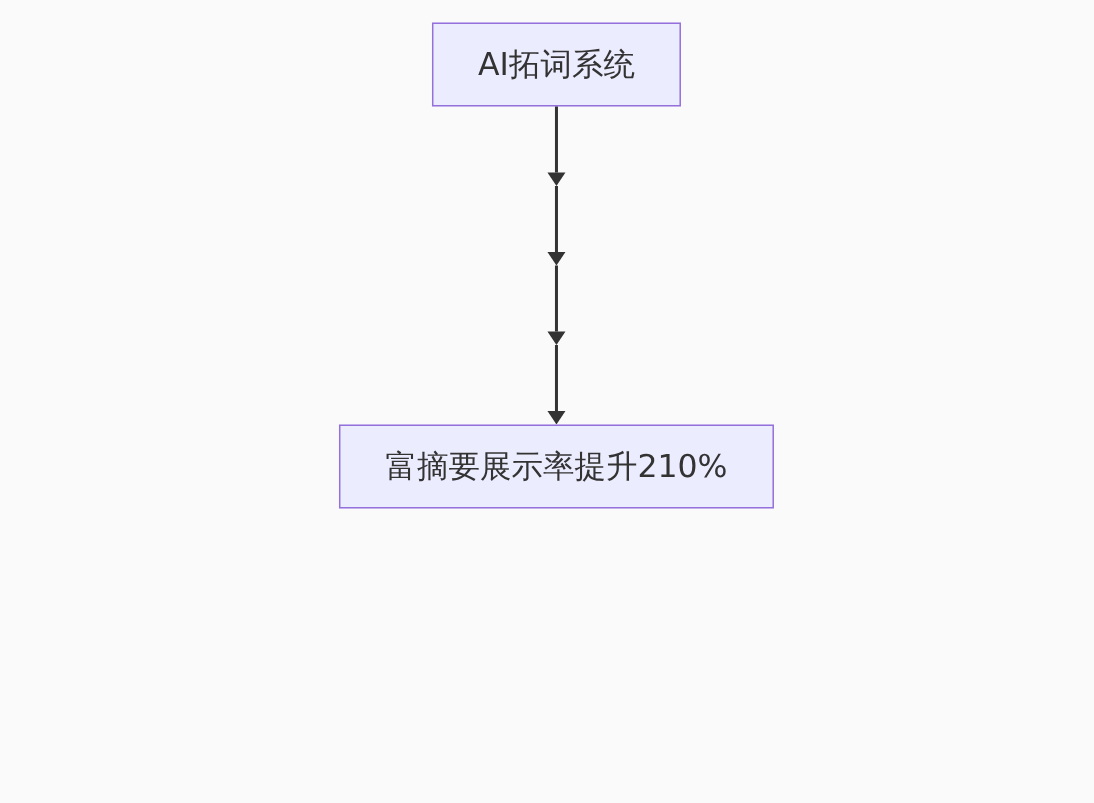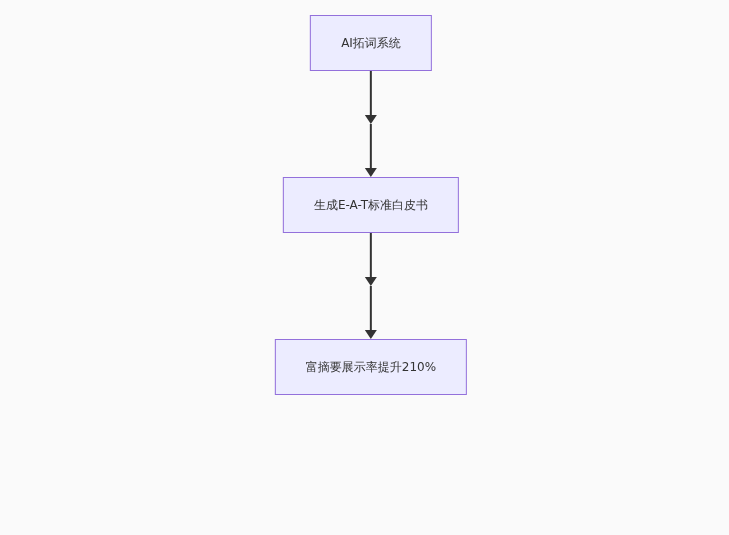--- a/index.html
+++ b/index.html
@@ -20,21 +20,21 @@
     flex-direction: column;
     align-items: center;
   }
   .node {
     box-sizing: border-box;
     height: 56px;
     padding: 0 30px;
     background: #ECECFF;
     border: 1px solid #9370DB;
     color: #333333;
-    font-size: 12px;
+    font-size: 21px;
     line-height: 54px;
     white-space: nowrap;
     text-align: center;
     flex: 0 0 auto;
   }
   .edge {
     height: 53px;
     width: 12px;
     display: flex;
     flex-direction: column;
@@ -66,21 +66,20 @@
     <div class="line"></div>
     <div class="head"></div>
   </div>
 
 
   <div class="edge">
     <div class="line"></div>
     <div class="head"></div>
   </div>
 
-  <div class="node">生成E-A-T标准白皮书</div>
 
   <div class="edge">
     <div class="line"></div>
     <div class="head"></div>
   </div>
 
 
   <div class="edge">
     <div class="line"></div>
     <div class="head"></div>

